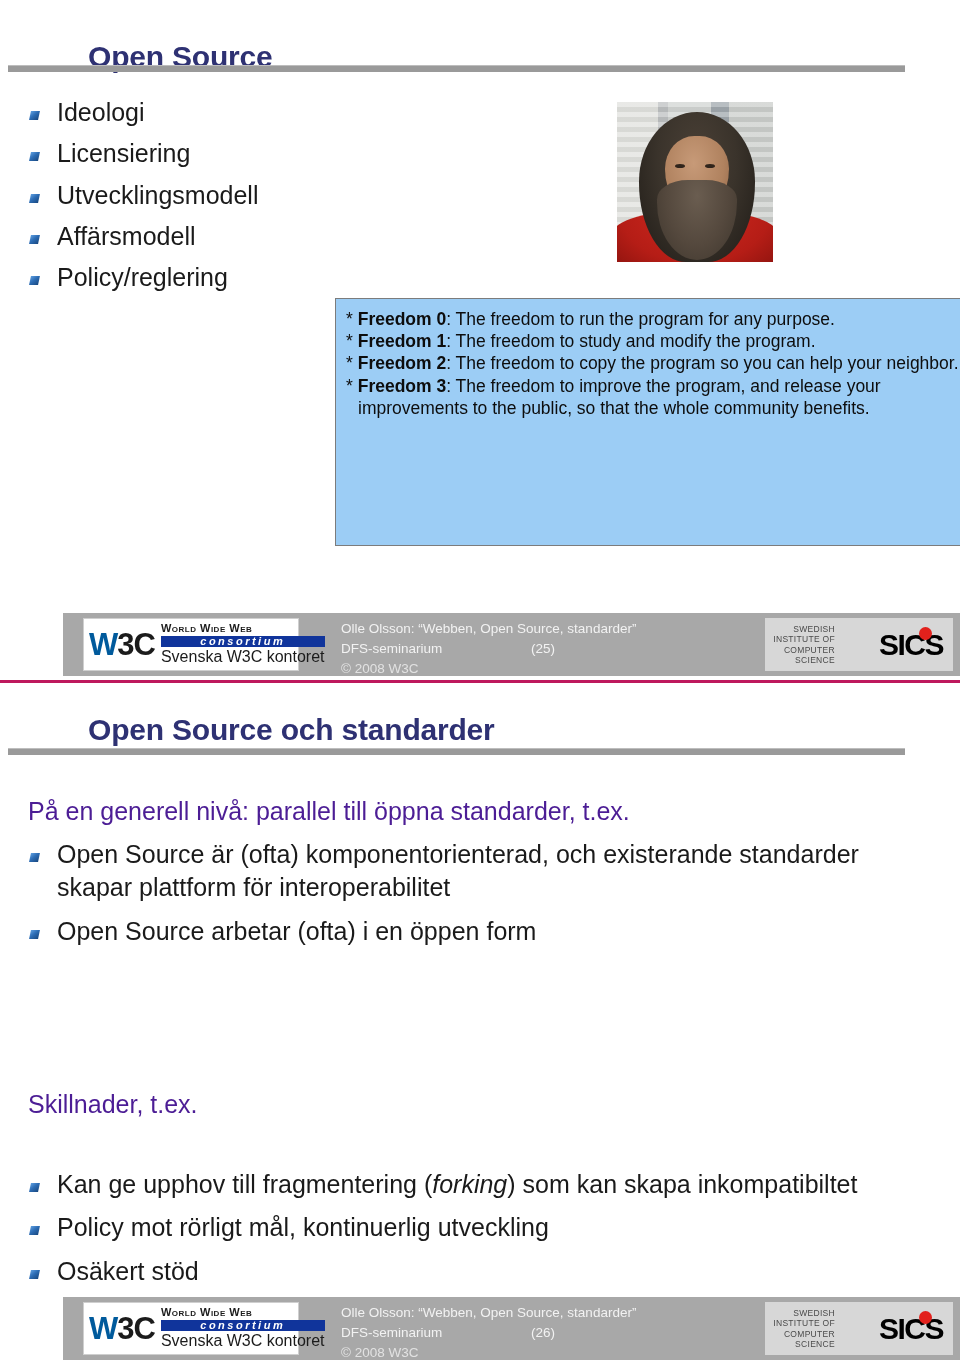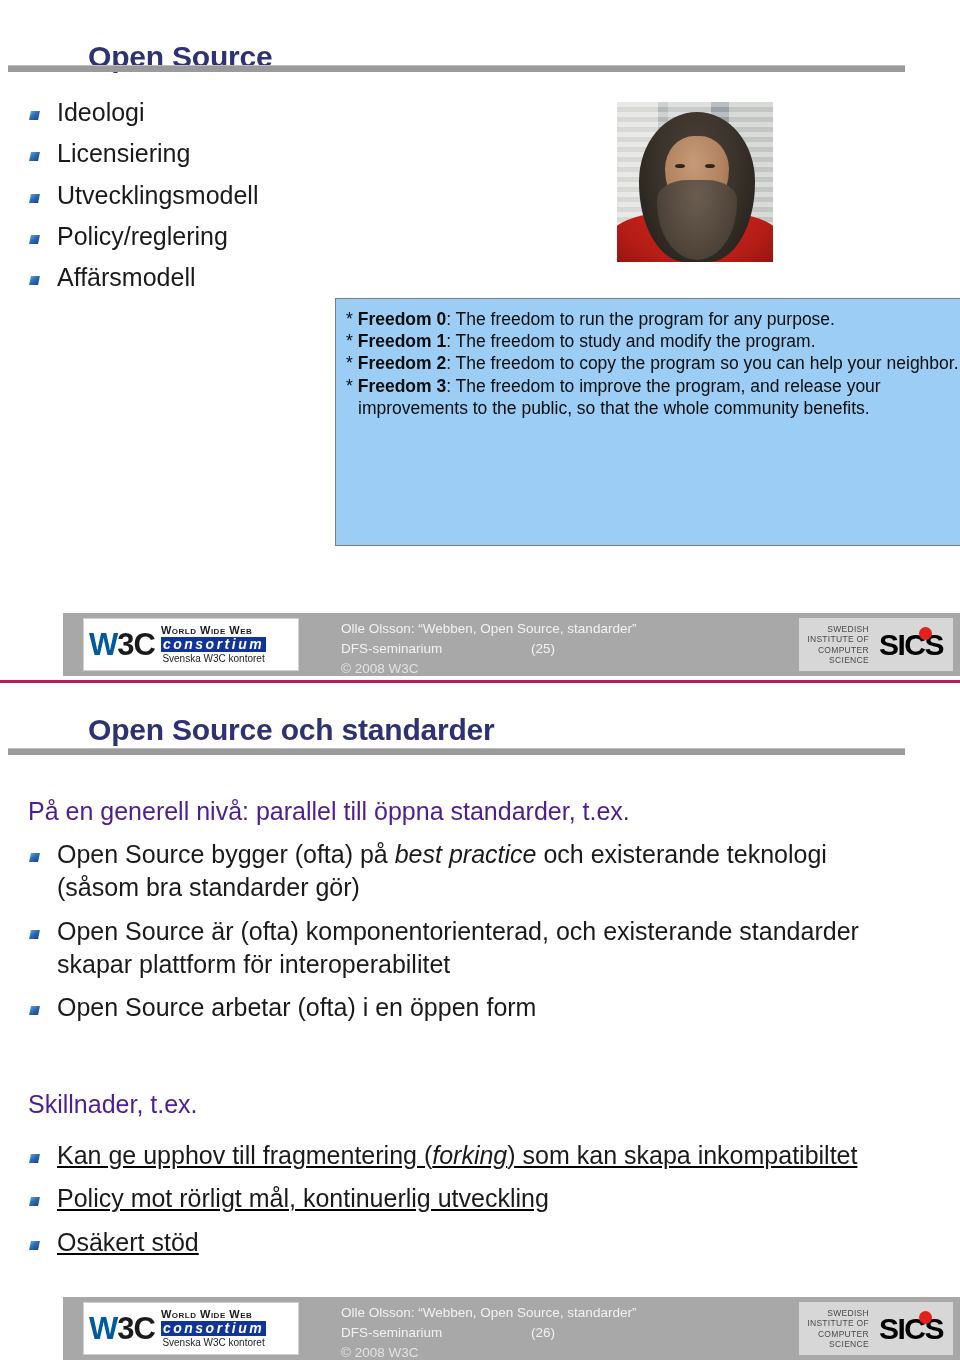--- a/index.html
+++ b/index.html
@@ -225,31 +225,31 @@
     font-size: 11px;
     font-weight: bold;
     color: #1b1b1b;
     letter-spacing: 0.5px;
     font-variant: small-caps;
     white-space: nowrap;
   }
   .w3c-cons {
     background: #10349b;
     color: #ffffff;
-    font-size: 14px;
+    font-size: 11px;
     font-weight: bold;
     font-style: italic;
     letter-spacing: 2.5px;
     text-align: center;
     padding: 0 2px;
     margin-top: 1px;
     white-space: nowrap;
   }
   .w3c-svenska {
-    font-size: 10px;
+    font-size: 16px;
     color: #1b1b1b;
     margin-top: 2px;
     text-align: center;
     white-space: nowrap;
   }
   .footer .credits {
     position: absolute;
     left: 278px;
     top: 6px;
     color: #f2f2f2;
@@ -261,20 +261,21 @@
   .footer .credits .line2 .seminar { width: 190px; }
   .footer .credits .copy { color: #e2e2e2; }
   .footer .sics-block {
     position: absolute;
     right: 22px;
     top: 5px;
     height: 53px;
     display: flex;
     align-items: center;
     background: #d7d7d7;
+    gap: 34px;
   }
   .sics-words {
     font-size: 8.5px;
     line-height: 1.22;
     color: #4a4a4a;
     text-align: right;
     padding: 0 8px;
     letter-spacing: 0.3px;
     white-space: nowrap;
   }
@@ -295,21 +296,21 @@
     border-radius: 50%;
     right: 21px;
     top: 9px;
   }
 
   
   .s2-plain-1 { left: 28px; top: 797px; }
   .s2-list-a { left: 22px; top: 838px; width: 880px; }
   .s2-list-a > li { margin-bottom: 10px; }
   .s2-plain-2 { left: 28px; top: 1090px; }
-  .s2-list-b { left: 22px; top: 1139px; width: 880px; text-decoration: underline; }
+  .s2-list-b { left: 22px; top: 1168px; width: 880px; }
   .s2-list-b > li { margin-bottom: 10px; }
   em { font-style: italic; }
 </style>
 </head>
 <body>
 
 <div class="page-edge-left"></div>
 <div class="page-edge-right"></div>
 
 <section class="page page-1">
@@ -325,25 +326,25 @@
     <li>
       <span class="bullet-mark"></span>
       <span>Licensiering</span>
     </li>
     <li>
       <span class="bullet-mark"></span>
       <span>Utvecklingsmodell</span>
     </li>
     <li>
       <span class="bullet-mark"></span>
-      <span>Policy/reglering</span>
+      <span>Affärsmodell</span>
     </li>
     <li>
       <span class="bullet-mark"></span>
-      <span>Affärsmodell</span>
+      <span>Policy/reglering</span>
     </li>
   </ul>
 
   <figure class="photo" style="margin:0;">
     <div class="bg-wall"></div>
     <div class="wall-lines"></div>
     <div class="shirt"></div>
     <div class="hair"></div>
     <div class="face"></div>
     <div class="eye-l"></div>
@@ -400,24 +401,20 @@
 <section class="page page-2"></section>
 
 <h1 class="slide-title" style="left:88px; top:693px;">Open Source och standarder</h1>
 <div class="title-rule" style="top:748px;"></div>
 
 <div class="plain-line s2-plain-1">På en generell nivå: parallel till öppna standarder, t.ex.</div>
 
 <ul class="bullets s2-list-a">
   <li>
     <span class="bullet-mark"></span>
-    <span>Open Source bygger (ofta) på <em>best practice</em> och existerande teknologi (såsom bra standarder gör)</span>
-  </li>
-  <li>
-    <span class="bullet-mark"></span>
     <span>Open Source är (ofta) komponentorienterad, och existerande standarder skapar plattform för interoperabilitet</span>
   </li>
   <li>
     <span class="bullet-mark"></span>
     <span>Open Source arbetar (ofta) i en öppen form</span>
   </li>
 </ul>
 
 <div class="plain-line s2-plain-2">Skillnader, t.ex.</div>
 

